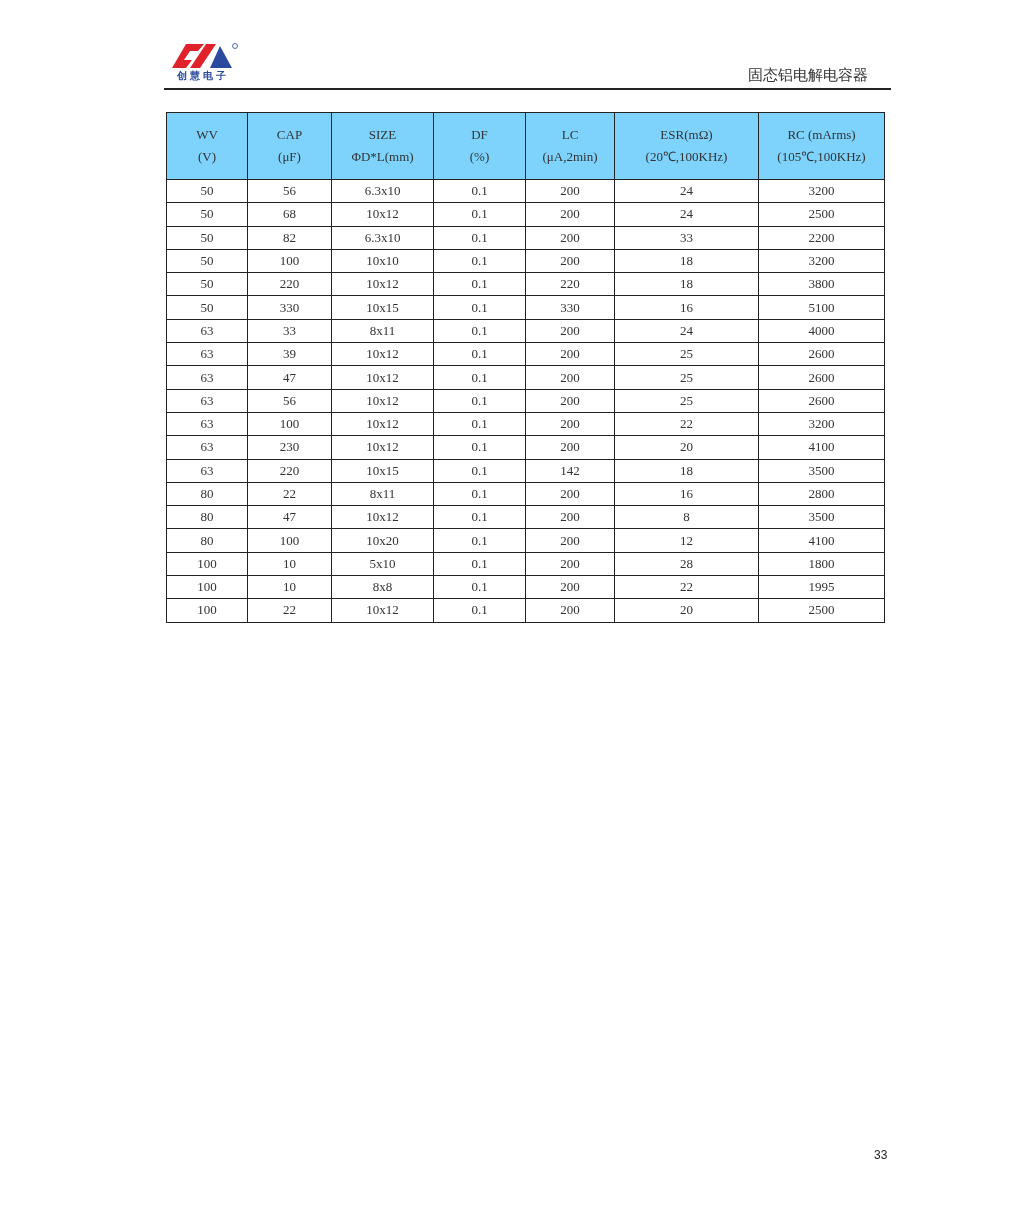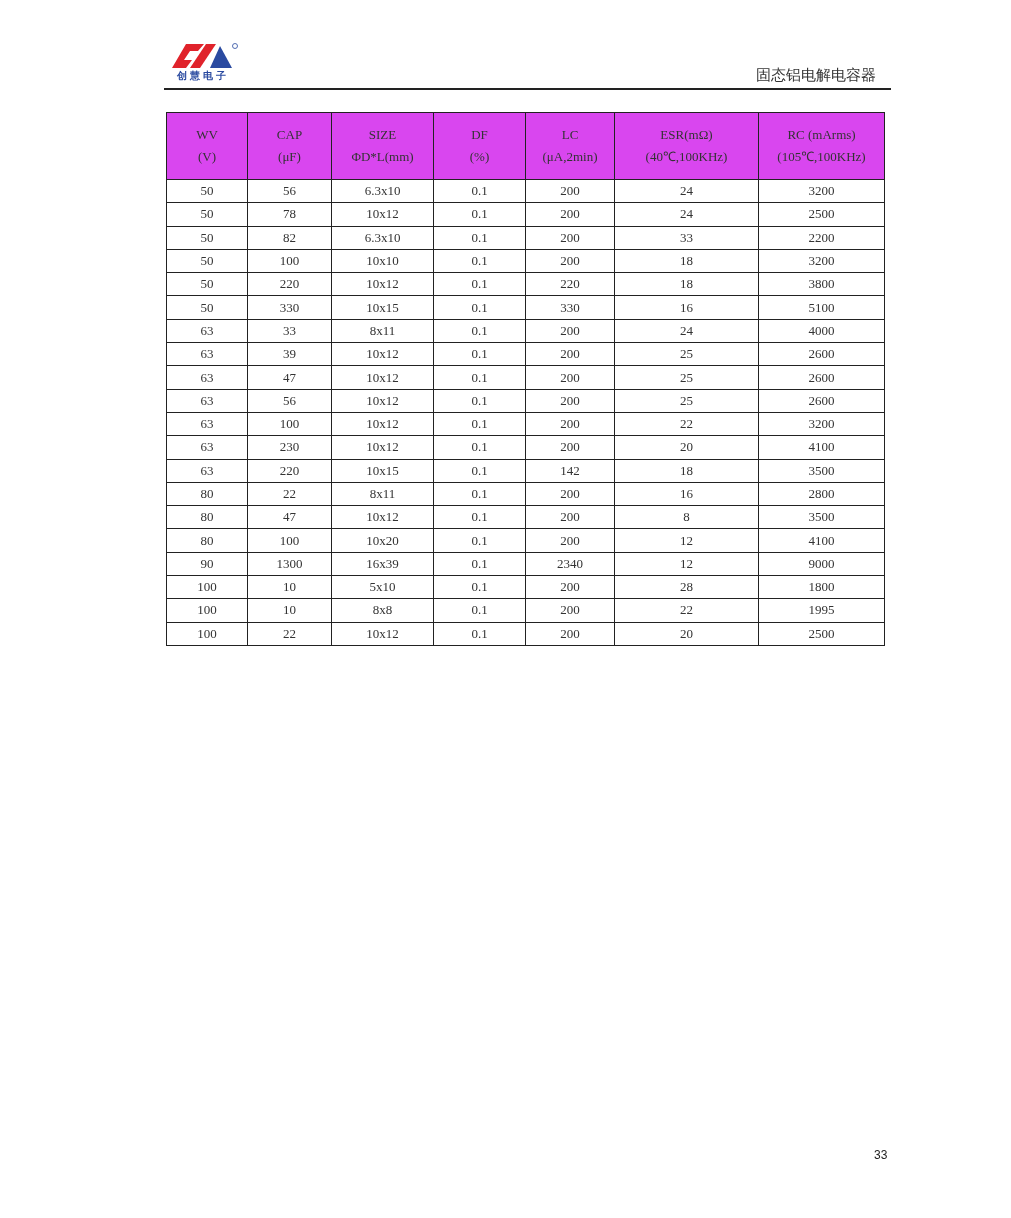--- a/index.html
+++ b/index.html
@@ -1,24 +1,24 @@
 <!DOCTYPE html>
 <html><head>
 <meta charset="utf-8">
 <style>
   html, body { margin: 0; padding: 0; background: #ffffff; }
   body { width: 1011px; height: 1218px; position: relative; overflow: hidden; font-family: "DejaVu Serif", serif; color: #222; }
   .logo { position: absolute; left: 172px; top: 42px; width: 70px; height: 42px; }
   .logo svg { position: absolute; left: 0; top: 0; }
   .logo-text { position: absolute; left: 5px; top: 27px; font-family: Liberation Serif, serif; font-size: 10px; font-weight: bold; color: #2a4aa0; letter-spacing: 3px; white-space: nowrap; }
-  .doc-title { position: absolute; right: 135px; top: 66px; font-family: Liberation Mono, monospace; font-size: 15px; color: #333; white-space: nowrap; }
+  .doc-title { position: absolute; right: 143px; top: 66px; font-family: Liberation Mono, monospace; font-size: 15px; color: #333; white-space: nowrap; }
   .header-rule { position: absolute; left: 164px; top: 88px; width: 727px; height: 2px; background: #222; }
   table.spec { position: absolute; left: 166px; top: 112px; border-collapse: collapse; font-family: "Liberation Serif", serif; font-size: 13px; }
   table.spec th, table.spec td { border: 1.2px solid #222; text-align: center; padding: 0; }
-  table.spec th { background: #d946ef; font-weight: normal; height: 66px; line-height: 22px; color: #333; }
+  table.spec th { background: #7dd3fc; font-weight: normal; height: 66px; line-height: 22px; color: #333; }
   table.spec td { height: 22.3px; color: #333; }
   .page-number { position: absolute; left: 874px; top: 1148px; font-family: "Liberation Sans", sans-serif; font-size: 12px; color: #222; }
 </style>
 </head>
 <body>
 
 <div class="logo">
   <svg width="70" height="28" viewBox="0 0 70 28">
     <polygon points="14,2 32,2 26,9 18,9 12,18 20,18 14,26 0,26" fill="#e0232b"></polygon>
     <polygon points="34,2 44,2 28,26 18,26" fill="#e0232b"></polygon>
@@ -58,41 +58,41 @@
         <th>
           <div>DF</div>
           <div>(%)</div>
         </th>
         <th>
           <div>LC</div>
           <div>(μA,2min)</div>
         </th>
         <th>
           <div>ESR(mΩ)</div>
-          <div>(40℃,100KHz)</div>
+          <div>(20℃,100KHz)</div>
         </th>
         <th>
           <div>RC (mArms)</div>
           <div>(105℃,100KHz)</div>
         </th>
       </tr>
   </thead>
   <tbody id="table-body">
       <tr>
         <td>50</td>
         <td>56</td>
         <td>6.3x10</td>
         <td>0.1</td>
         <td>200</td>
         <td>24</td>
         <td>3200</td>
       </tr>
       <tr>
         <td>50</td>
-        <td>78</td>
+        <td>68</td>
         <td>10x12</td>
         <td>0.1</td>
         <td>200</td>
         <td>24</td>
         <td>2500</td>
       </tr>
       <tr>
         <td>50</td>
         <td>82</td>
         <td>6.3x10</td>
@@ -212,29 +212,20 @@
       <tr>
         <td>80</td>
         <td>100</td>
         <td>10x20</td>
         <td>0.1</td>
         <td>200</td>
         <td>12</td>
         <td>4100</td>
       </tr>
       <tr>
-        <td>90</td>
-        <td>1300</td>
-        <td>16x39</td>
-        <td>0.1</td>
-        <td>2340</td>
-        <td>12</td>
-        <td>9000</td>
-      </tr>
-      <tr>
         <td>100</td>
         <td>10</td>
         <td>5x10</td>
         <td>0.1</td>
         <td>200</td>
         <td>28</td>
         <td>1800</td>
       </tr>
       <tr>
         <td>100</td>

